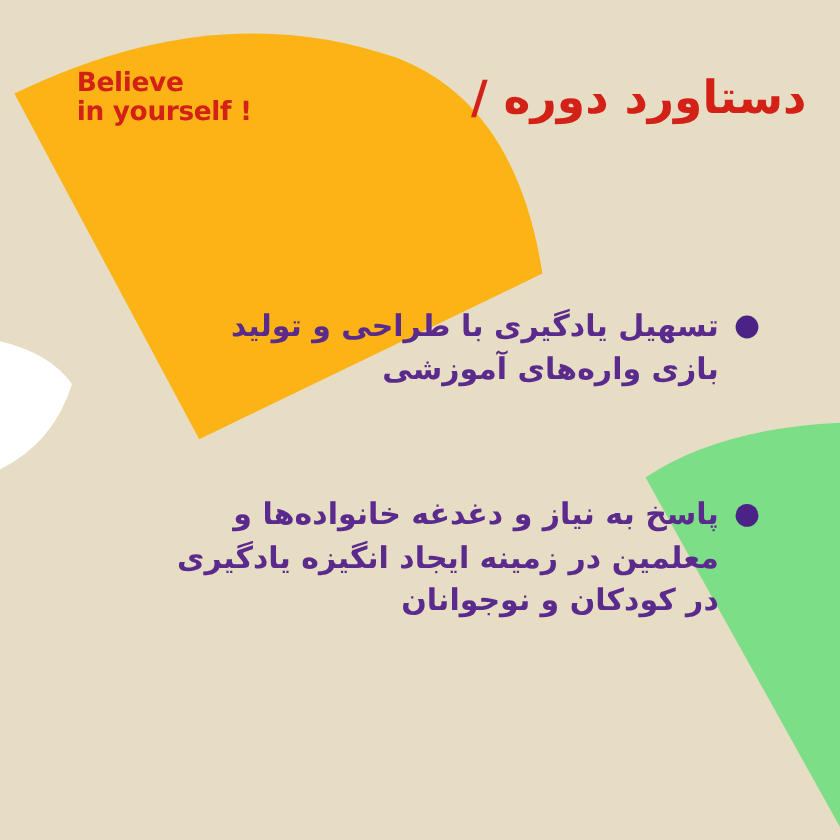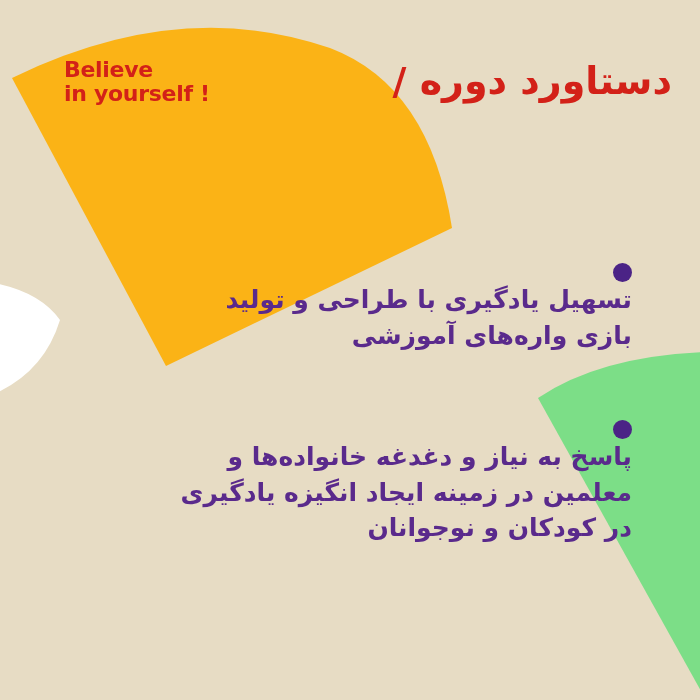--- a/index.html
+++ b/index.html
@@ -51,21 +51,20 @@
     position: absolute;
     left: 0;
     top: 0;
     width: 700px;
     height: 700px;
     pointer-events: none;
   }
   .bullet {
     position: absolute;
     display: flex;
-    flex-direction: column;
     align-items: flex-start;
     direction: rtl;
     pointer-events: auto;
   }
   .bullet-dot {
     flex: 0 0 auto;
     width: 19px;
     height: 19px;
     border-radius: 50%;
     background: #4b2386;
@@ -85,21 +84,21 @@
   #bullet-1 {
     right: 68px;
     top: 254px;
     width: 500px;
     justify-content: flex-start;
   }
   #bullet-2 {
     right: 68px;
     top: 411px;
     width: 560px;
-    justify-content: flex-end;
+    justify-content: flex-start;
   }
 </style>
 </head>
 <body>
 
 <div id="slide">
 
   <svg class="shape-layer" viewBox="0 0 700 700" xmlns="http://www.w3.org/2000/svg">
 
     <path d="M 12 78 Q 180 -4 330 48 Q 430 86 452 228 L 166 366 Z" fill="#fbb316"></path>

